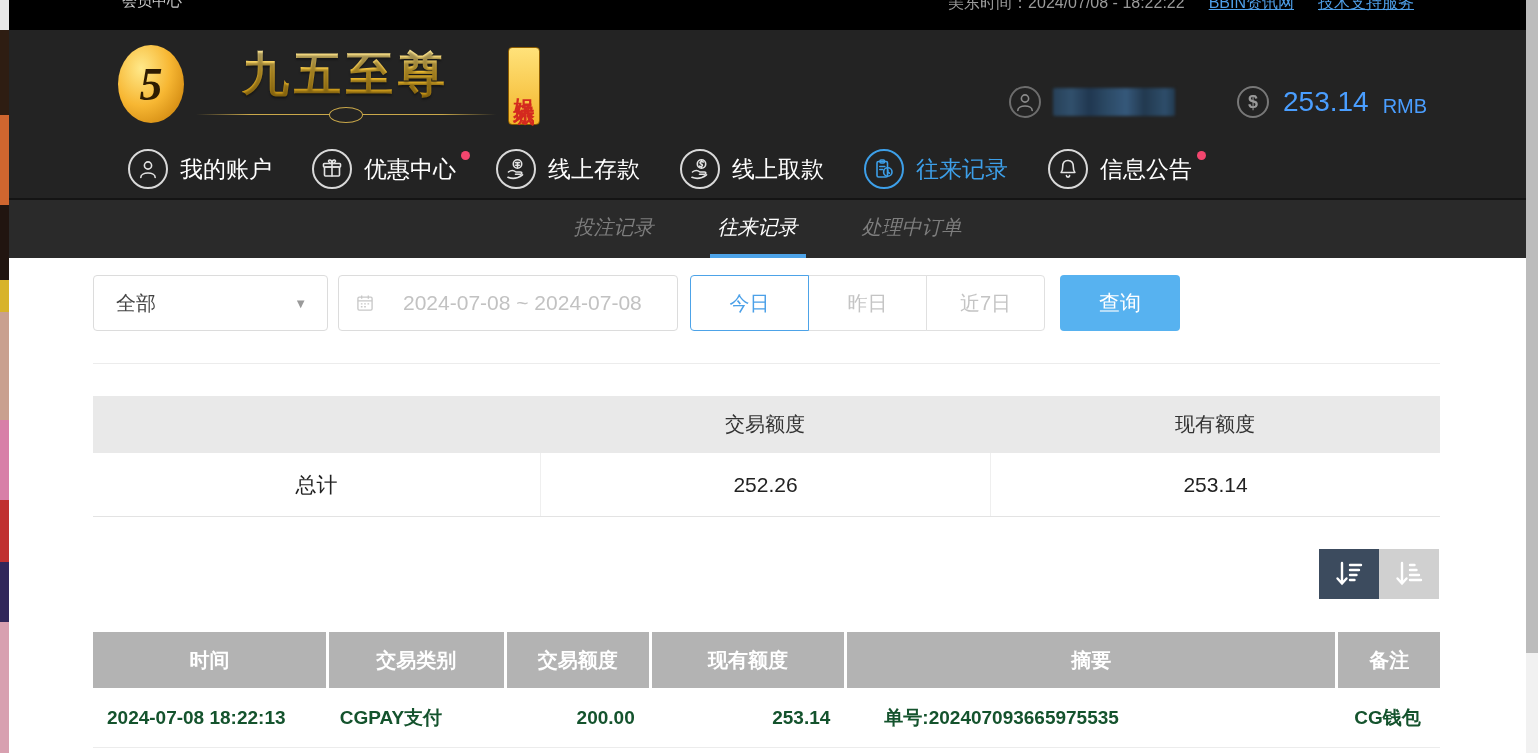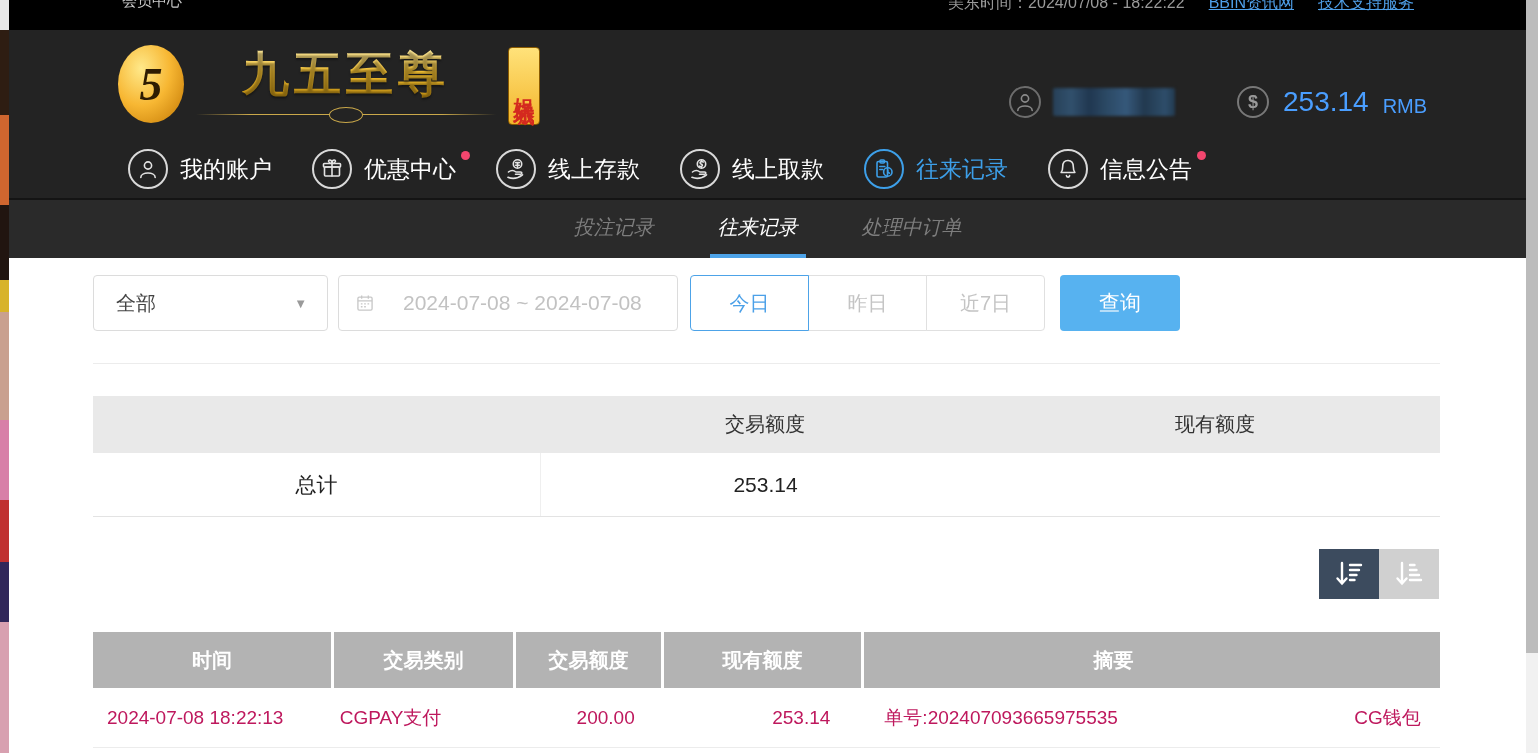--- a/index.html
+++ b/index.html
@@ -121,21 +121,21 @@
   .sort-btn.desc { background:#3c4b5e; }
   .sort-btn.asc { background:#d0d0d0; }
   .sort-svg { width:34px; height:34px; stroke:#fff; fill:none; stroke-width:2.4; stroke-linecap:round; }
 
   .records { position:absolute; left:84px; top:374px; width:1347px; }
   .rec-head { display:flex; height:56px; background:#b3b3b3; }
   .rec-head .r-cell { display:flex; align-items:center; justify-content:center;
     color:#fff; font-size:20px; font-weight:bold; }
   .rec-head .r-cell + .r-cell { border-left:3px solid #fff; }
   .rec-row { display:flex; height:60px; background:#fff; border-bottom:1px solid #ececec; }
-  .rec-row .r-cell { display:flex; align-items:center; font-size:19px; color:#be185d; padding:0 14px; }
+  .rec-row .r-cell { display:flex; align-items:center; font-size:19px; color:#14532d; padding:0 14px;font-weight:bold; }
   .r-c0 { width:238px; } .r-c1 { width:182px; } .r-c2 { width:148px; }
   .r-c3 { width:200px; } .r-c4 { width:502px; } .r-c5 { width:107px; }
   .rec-row .r-c0 { justify-content:flex-start; }
   .rec-row .r-c1 { justify-content:flex-start; }
   .rec-row .r-c2 { justify-content:flex-end; }
   .rec-row .r-c3 { justify-content:flex-end; }
   .rec-row .r-c4 { justify-content:flex-start; padding-left:40px; }
   .rec-row .r-c5 { justify-content:center; }
 
   
@@ -288,20 +288,21 @@
       <div class="divider"></div>
 
       <div class="summary">
         <div class="summary-head">
           <div class="s-cell s-c0"></div>
           <div class="s-cell s-c1">交易额度</div>
           <div class="s-cell s-c2">现有额度</div>
         </div>
         <div class="summary-body">
           <div class="s-cell s-c0">总计</div>
+          <div class="s-cell s-c1">252.26</div>
           <div class="s-cell s-c2">253.14</div>
         </div>
       </div>
 
       <div class="sort-group">
         <div class="sort-btn desc">
           <svg class="sort-svg" viewBox="0 0 34 34">
             <path d="M10 6 v20 M5.5 21.5 L10 26.5 L14.5 21.5"></path>
             <path d="M18 8 h11 M18 13 h9 M18 18 h6.5 M18 23 h4.5"></path>
           </svg>
@@ -314,20 +315,21 @@
         </div>
       </div>
 
       <div class="records">
         <div class="rec-head">
           <div class="r-cell r-c0">时间</div>
           <div class="r-cell r-c1">交易类别</div>
           <div class="r-cell r-c2">交易额度</div>
           <div class="r-cell r-c3">现有额度</div>
           <div class="r-cell r-c4">摘要</div>
+          <div class="r-cell r-c5">备注</div>
         </div>
         <div class="rec-row">
           <div class="r-cell r-c0">2024-07-08 18:22:13</div>
           <div class="r-cell r-c1">CGPAY支付</div>
           <div class="r-cell r-c2">200.00</div>
           <div class="r-cell r-c3">253.14</div>
           <div class="r-cell r-c4">单号:202407093665975535</div>
           <div class="r-cell r-c5">CG钱包</div>
         </div>
       </div>

